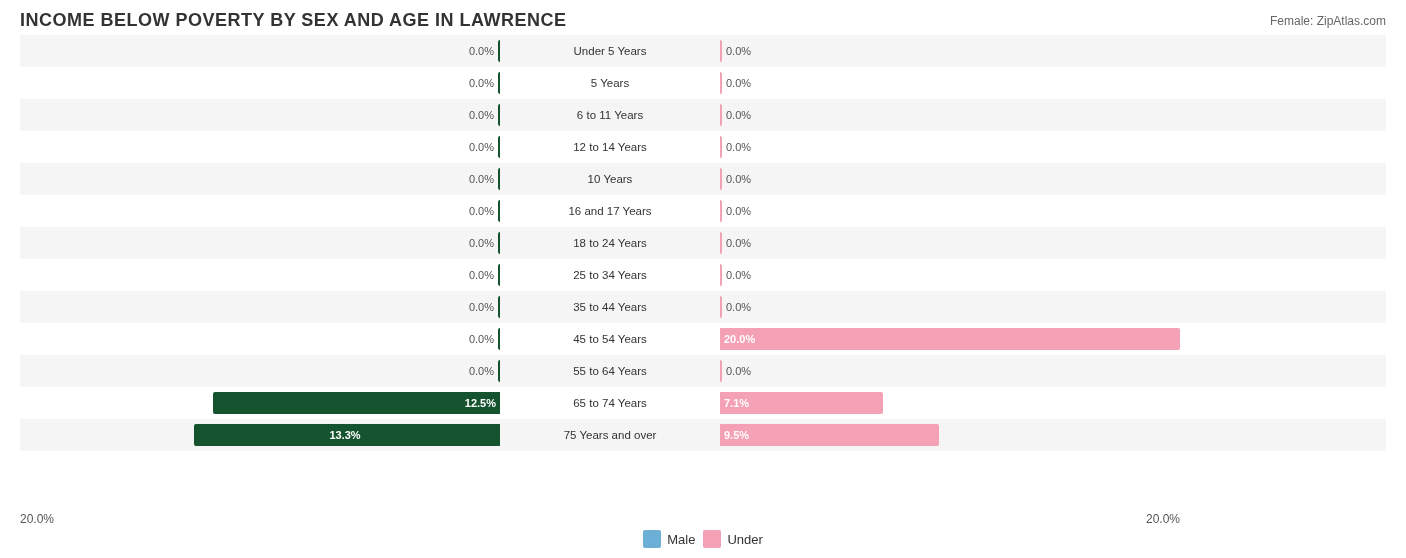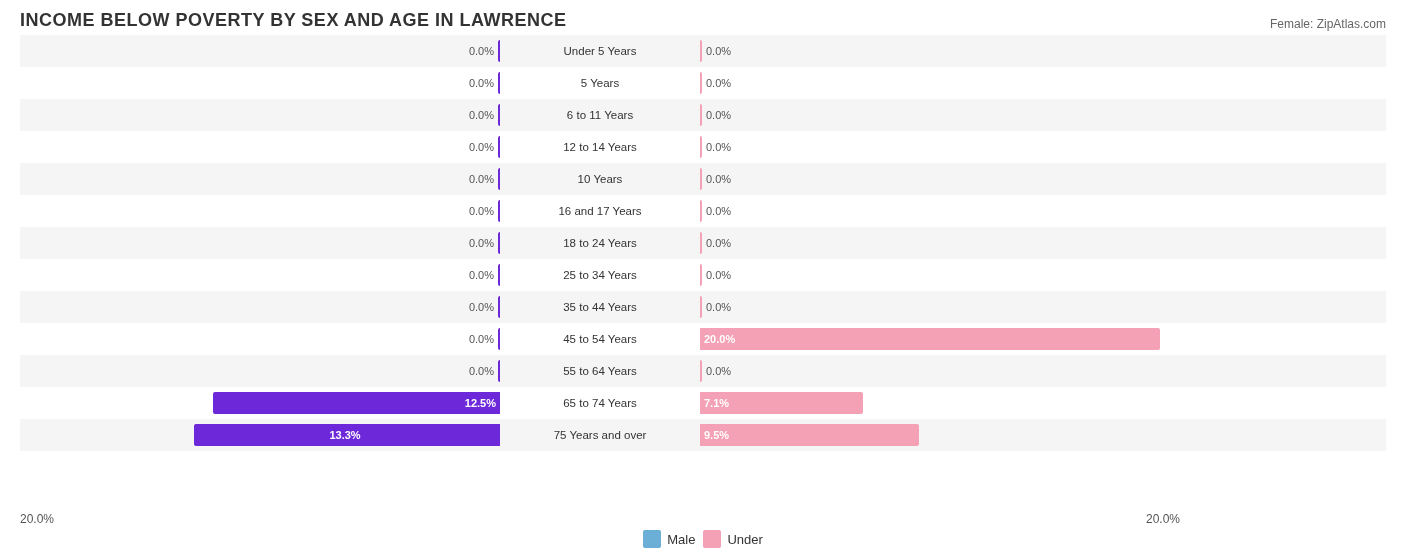--- a/index.html
+++ b/index.html
@@ -13,21 +13,21 @@
     .container {
       width: 1406px;
       height: 558px;
       padding: 10px 20px 10px 20px;
       display: flex;
       flex-direction: column;
     }
     .header-row {
       display: flex;
       justify-content: space-between;
-      align-items: flex-end;
+      align-items: center;
       margin-bottom: 4px;
     }
     .chart-title {
       font-size: 18px;
       font-weight: bold;
       color: #333;
       text-transform: uppercase;
       letter-spacing: 0.5px;
     }
     .source-text {
@@ -55,21 +55,21 @@
       position: relative;
     }
     .right-section {
       width: 480px;
       display: flex;
       align-items: center;
       height: 100%;
       position: relative;
     }
     .label-cell {
-      width: 200px;
+      width: 220px;
       text-align: center;
       font-size: 11.5px;
       color: #333;
       z-index: 2;
       position: relative;
       flex-shrink: 0;
       padding: 0 16px;
     }
     .left-bar-container {
       display: flex;
@@ -78,21 +78,21 @@
       width: 100%;
       height: 22px;
     }
     .right-bar-container {
       display: flex;
       align-items: center;
       width: 100%;
       height: 22px;
     }
     .bar-blue {
-      background: #6d28d9;
+      background: #14532d;
       height: 22px;
       border-radius: 2px 0 0 2px;
       display: flex;
       align-items: center;
       justify-content: flex-end;
     }
     .bar-pink {
       background: #f4a0b5;
       height: 22px;
       border-radius: 0 2px 2px 0;

